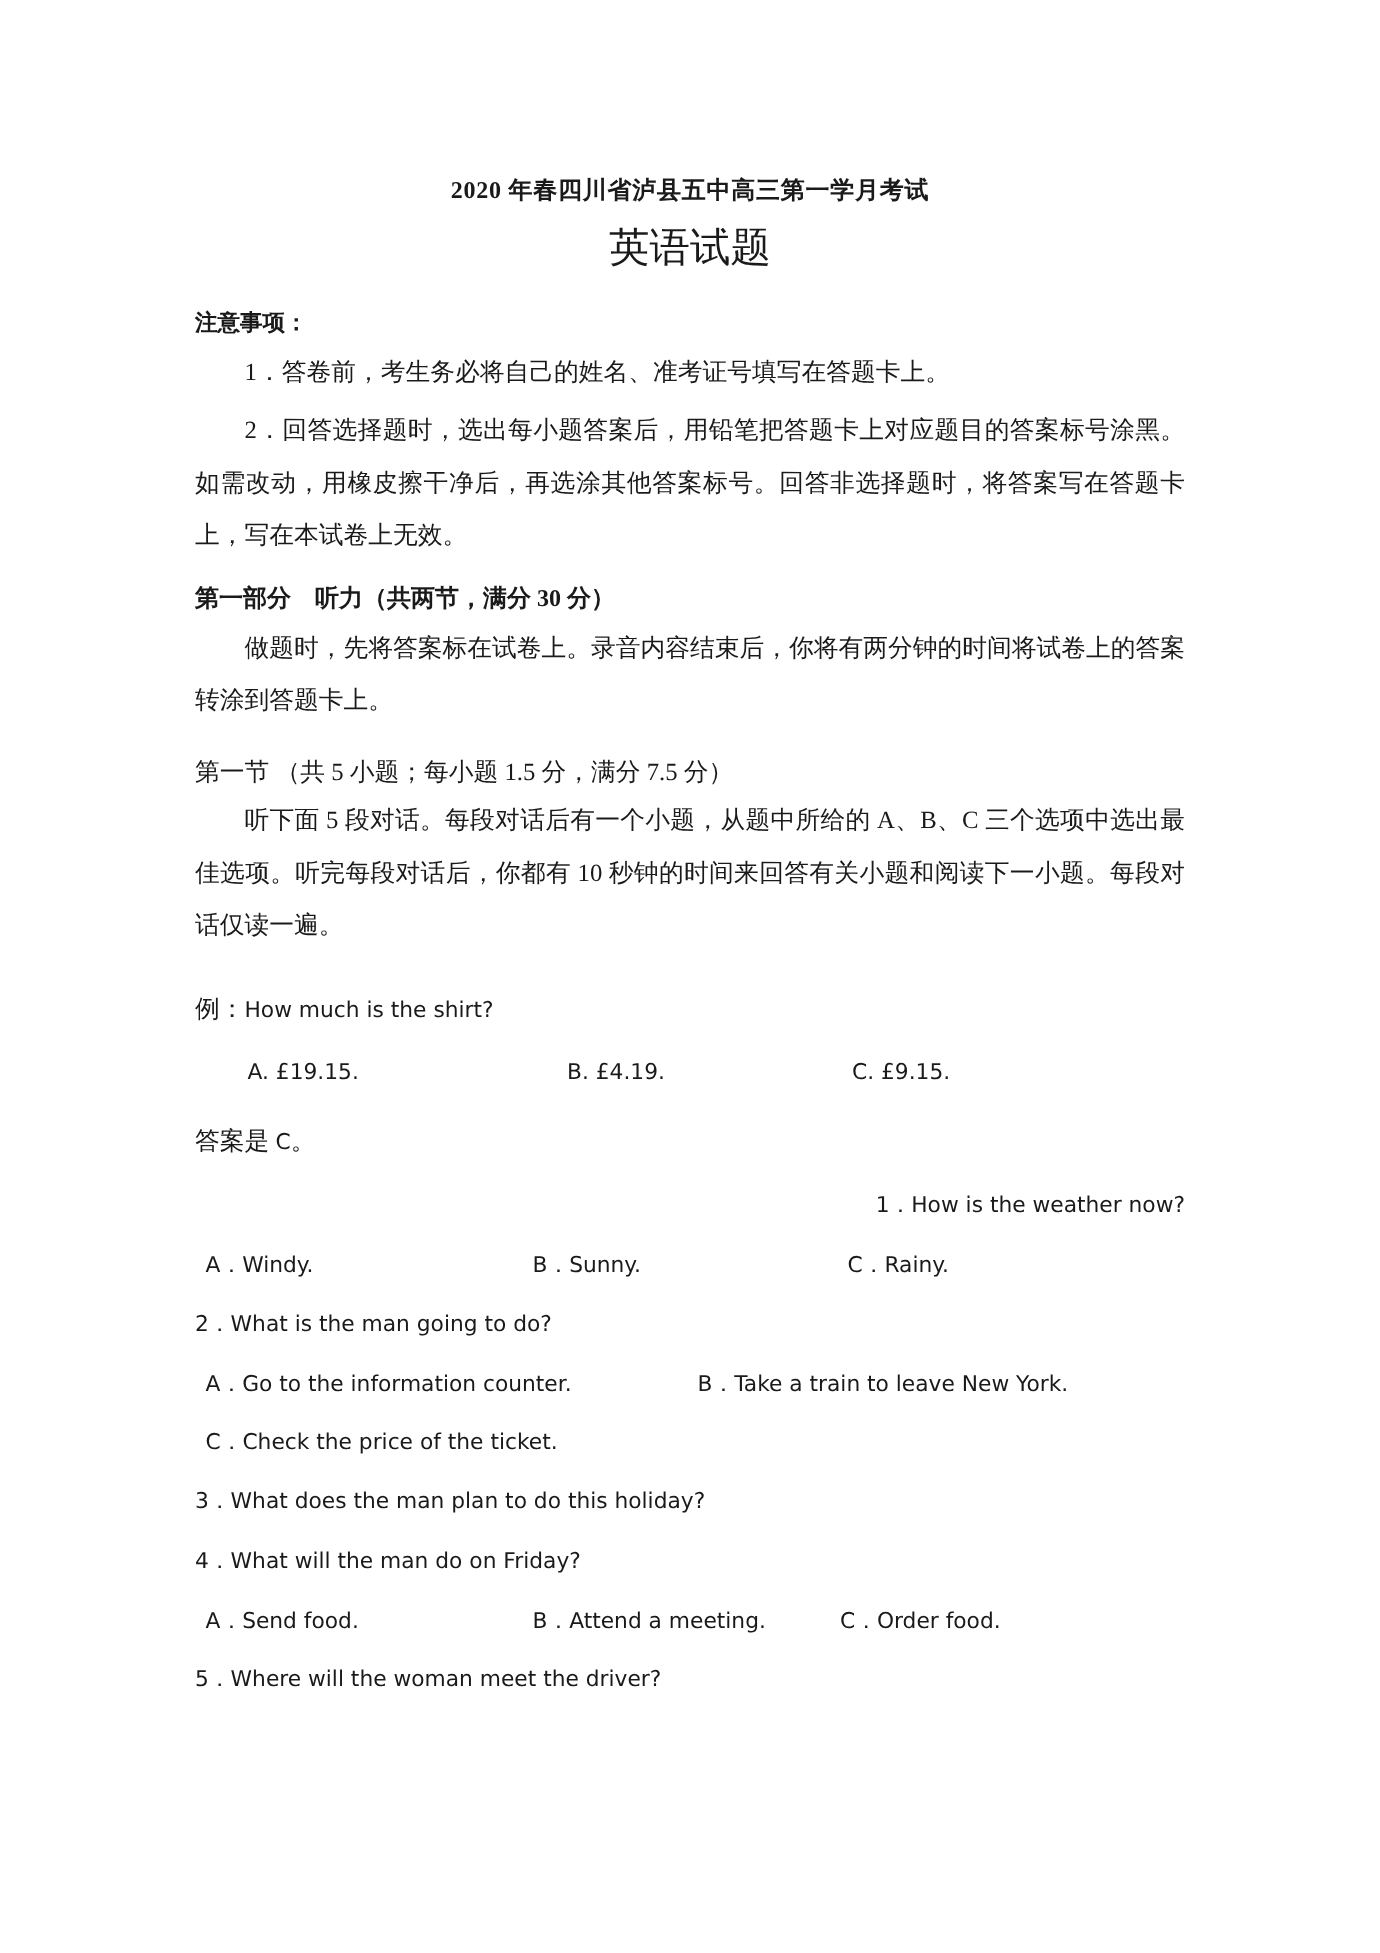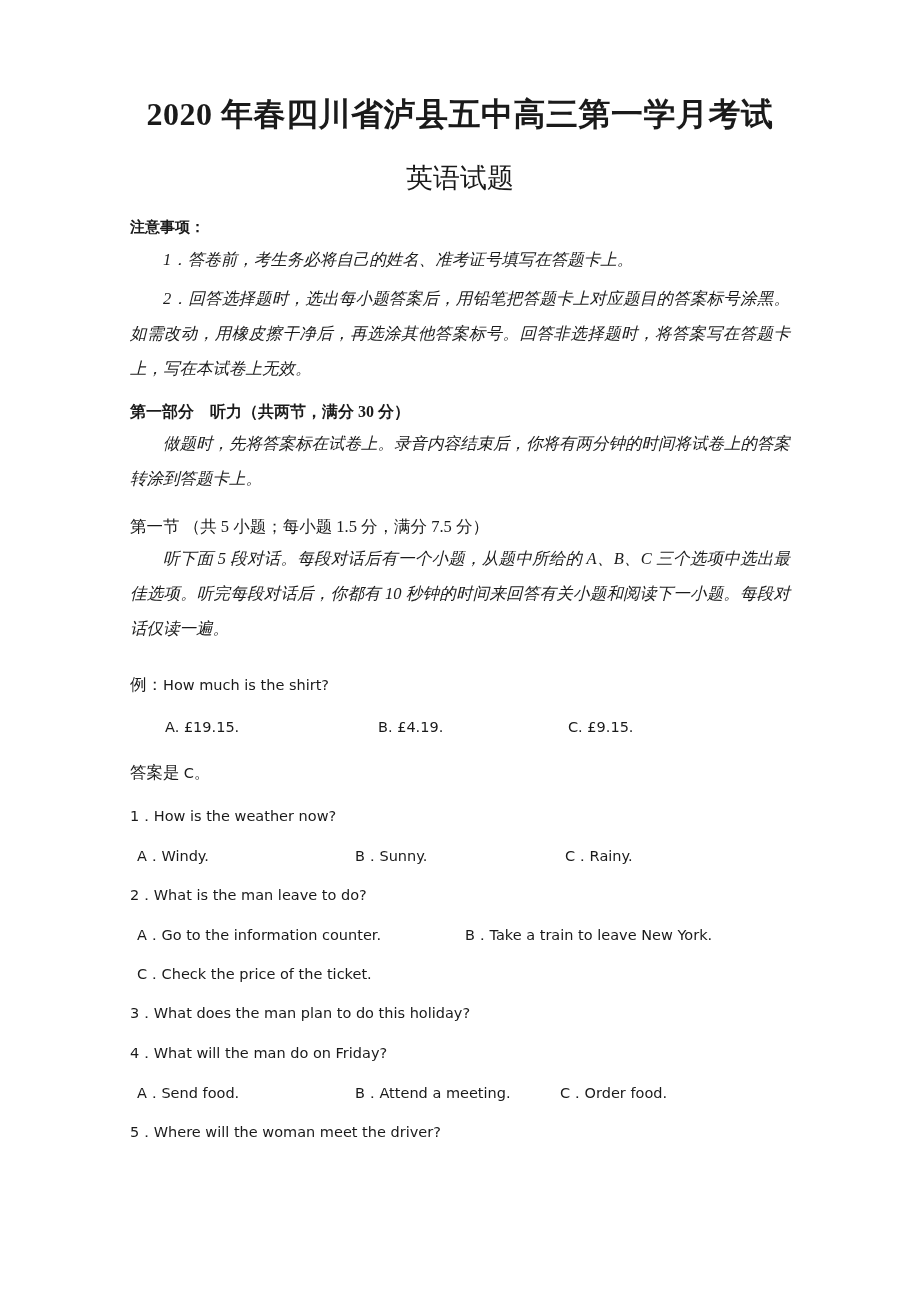--- a/index.html
+++ b/index.html
@@ -23,26 +23,26 @@
     overflow: hidden;
   }
   .content {
     position: absolute;
     left: 130px;
     top: 0;
     width: 660px;
   }
   
   .doc-title {
-    margin: 16px;
-    padding-top: 78px;
+    margin: 0;
+    padding-top: 118px;
     text-align: center;
     font-family: "Liberation Serif", "DejaVu Serif", serif;
     font-weight: bold;
-    font-size: 32px;
+    font-size: 16px;
     letter-spacing: 0.5px;
     line-height: 1.25;
   }
   .doc-subtitle {
     margin: 0;
     padding-top: 12px;
     text-align: center;
     font-family: "DejaVu Sans", "Liberation Sans", sans-serif;
     font-weight: normal;
     font-size: 27px;
@@ -56,21 +56,20 @@
     font-weight: bold;
     font-size: 15px;
     line-height: 1.5;
   }
   .para {
     margin: 0;
     font-size: 16.5px;
     line-height: 2.12;
     text-align: justify;
     text-justify: inter-ideograph;
-    font-style: italic;
   }
   .indent {
     text-indent: 2em;
   }
   .gap-sm { margin-top: 4px; }
   
   .section-heading {
     margin: 0;
     padding-top: 10px;
     font-family: Liberation Serif, serif;
@@ -86,21 +85,21 @@
   }
   
   .q-line {
     margin: 0;
     font-family: "DejaVu Sans", "Liberation Sans", sans-serif;
     font-size: 14.5px;
     line-height: 1.45;
     padding-top: 19px;
     white-space: nowrap;
   }
-  .q-line.first-q { padding-top: 21px; }
+  .q-line.first-q { padding-top: 21px; text-align: right; }
   .opts {
     position: relative;
     height: 20px;
     padding-top: 19px;
     font-family: "DejaVu Sans", "Liberation Sans", sans-serif;
     font-size: 14.5px;
     line-height: 1.45;
   }
   .opt {
     position: absolute;
@@ -165,21 +164,21 @@
 
     <p class="answer-line"><span>答案是 </span><span class="en">C</span><span>。</span></p>
 
     <p class="q-line first-q"><span>1．</span><span>How is the weather now?</span></p>
     <div class="opts">
       <span class="opt" style="left:7px">A．Windy.</span>
       <span class="opt" style="left:225px">B．Sunny.</span>
       <span class="opt" style="left:435px">C．Rainy.</span>
     </div>
 
-    <p class="q-line"><span>2．</span><span>What is the man leave to do?</span></p>
+    <p class="q-line"><span>2．</span><span>What is the man going to do?</span></p>
     <div class="opts">
       <span class="opt" style="left:7px">A．Go to the information counter.</span>
       <span class="opt" style="left:335px">B．Take a train to leave New York.</span>
     </div>
     <div class="opts">
       <span class="opt" style="left:7px">C．Check the price of the ticket.</span>
     </div>
 
     <p class="q-line"><span>3．</span><span>What does the man plan to do this holiday?</span></p>
 

